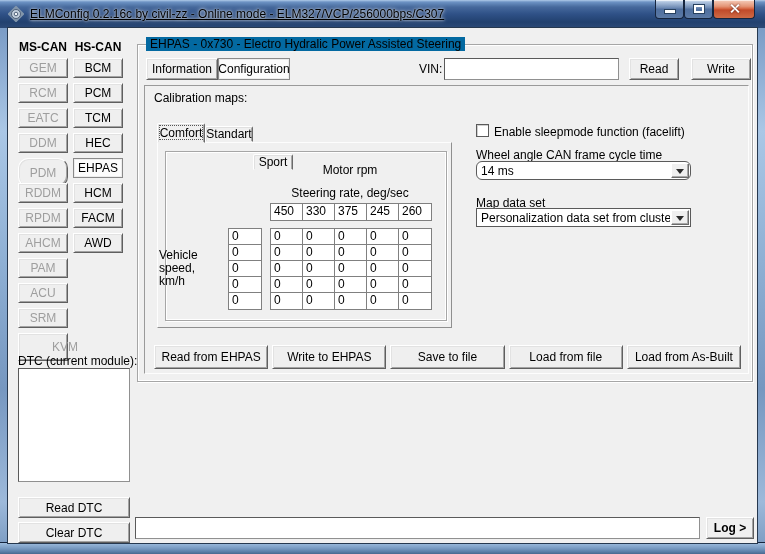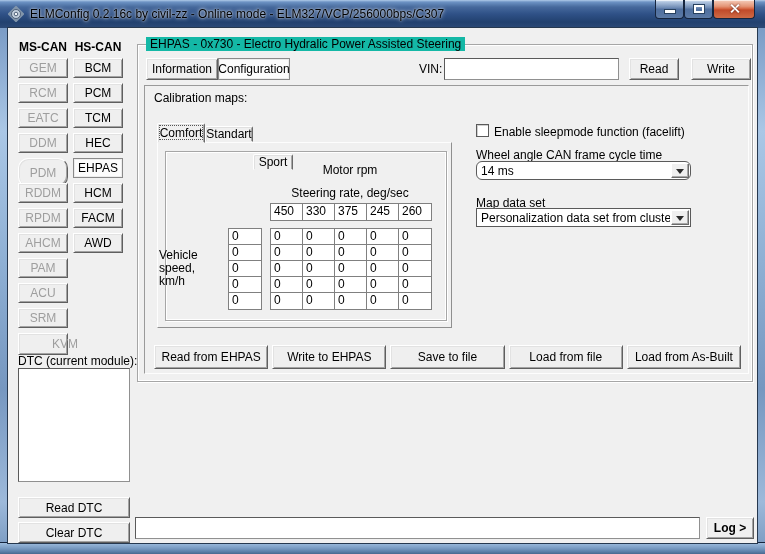--- a/index.html
+++ b/index.html
@@ -3,21 +3,21 @@
 <meta charset="utf-8">
 <style>
   html,body{margin:0;padding:0;background:#555;}
   #window{position:relative;width:765px;height:554px;font-family:"Liberation Sans",sans-serif;font-size:12px;color:#000;overflow:hidden;background:#27406b;}
   
   .titlebar{position:absolute;left:0;top:0;width:765px;height:28px;
     background:linear-gradient(180deg,#b0cbe9 0px,#6d93c4 2px,#46699c 7px,#2f5187 14px,#22416f 22px,#2c4a77 28px);
     border-bottom:1px solid #13233c;}
   .app-icon{position:absolute;left:8px;top:6px;width:16px;height:16px;}
   .title-text{position:absolute;left:30px;top:7px;white-space:nowrap;color:#000;
-    text-shadow:0 0 4px rgba(255,255,255,.85),0 0 2px rgba(255,255,255,.7);}
+    text-shadow:0 0 4px rgba(255,255,255,.85),0 0 2px rgba(255,255,255,.7);text-decoration:underline;}
   .winbtn{position:absolute;top:0;height:19px;border:1px solid #16253e;border-top:none;
     border-radius:0 0 4px 4px;box-sizing:border-box;display:flex;justify-content:center;align-items:flex-start;
     background:linear-gradient(180deg,rgba(255,255,255,.55),rgba(200,215,235,.30) 45%,rgba(125,150,185,.28) 50%,rgba(175,200,230,.40));
     box-shadow:inset 0 1px 0 rgba(255,255,255,.6);}
   .winbtn.min{left:655px;width:29px;} .winbtn.max{left:684px;width:29px;}
   .winbtn.close{left:713px;width:42px;
     background:linear-gradient(180deg,#f5cdbb 0%,#e49577 35%,#d4603d 50%,#c14a2a 55%,#cf6a45 100%);}
   .min-glyph{width:10px;height:3px;background:#fff;border:1px solid #28415f;margin-top:9px;}
   .max-glyph{width:10px;height:8px;border:1px solid #28415f;box-shadow:inset 0 0 0 2px #fff;margin-top:4px;background:transparent;}
   .x-glyph{position:relative;width:11px;height:11px;margin-top:3px;}
@@ -33,21 +33,21 @@
   .lbl{position:absolute;white-space:nowrap;}
   .bold{font-weight:bold;}
   .btn{position:absolute;box-sizing:border-box;background:#efefef;border:1px solid;border-color:#ffffff #5f5f5f #5f5f5f #ffffff;
     box-shadow:inset 1px 1px 0 #e2e2e2,inset -1px -1px 0 #a3a3a3;text-align:center;display:flex;align-items:center;justify-content:center;cursor:default;}
   .btn.disabled{color:#9e9e9e;}
   .btn.toggled{background:#fcfcfc;border:1px solid #8a8a8a;box-shadow:inset 0 0 0 1px #ededed;}
   .sunken{position:absolute;box-sizing:border-box;background:#fff;border:1px solid;border-color:#5a5a5a #909090 #909090 #5a5a5a;}
   .panel-lowered{position:absolute;box-sizing:border-box;border:1px solid;border-color:#9a9a9a #fdfdfd #fdfdfd #9a9a9a;}
   .panel-raised{position:absolute;box-sizing:border-box;border:1px solid;border-color:#fdfdfd #8f8f8f #8f8f8f #fdfdfd;background:#f0f0f0;}
   .etched{position:absolute;box-sizing:border-box;border:1px solid #a6a6a6;box-shadow:1px 1px 0 #fff,inset 1px 1px 0 #fff,inset -1px -1px 0 #fff;}
-  .legend{position:absolute;top:-8px;left:8px;background:#14b8a6;padding:0 4px;white-space:nowrap;}
+  .legend{position:absolute;top:-8px;left:8px;background:#0369a1;padding:0 4px;white-space:nowrap;}
   .tab{position:absolute;box-sizing:border-box;background:#f0f0f0;border:1px solid;border-color:#fff #6a6a6a transparent #fff;
     border-radius:2px 2px 0 0;box-shadow:inset 1px 1px 0 #e0e0e0,inset -1px 0 0 #a8a8a8;text-align:center;z-index:2;}
   .tab.sel{z-index:3;background:#f0f0f0;}
   .tab.sel::after{content:"";position:absolute;left:2px;right:2px;top:2px;bottom:3px;outline:1px dotted #555;}
   .cellgrid{position:absolute;box-sizing:border-box;display:grid;border:1px solid #808080;background:#fff;}
   .cellgrid>div{box-sizing:border-box;border-right:1px solid #808080;border-bottom:1px solid #808080;background:#fff;
     padding:1px 0 0 3px;line-height:13px;overflow:hidden;}
   .g5>div:nth-child(5n){border-right:none;}
   .g5.rows1>div{border-bottom:none;}
   .g5.rows5>div:nth-child(n+21){border-bottom:none;}
@@ -104,21 +104,21 @@
     <div class="btn disabled" style="left:10px;top:55px;width:50px;height:20px;">RCM</div>
     <div class="btn disabled" style="left:10px;top:80px;width:50px;height:20px;">EATC</div>
     <div class="btn disabled" style="left:10px;top:105px;width:50px;height:20px;">DDM</div>
     <div class="btn disabled" style="left:10px;top:130px;width:50px;height:29px;border-radius:10px;">PDM</div>
     <div class="btn disabled" style="left:10px;top:155px;width:50px;height:20px;">RDDM</div>
     <div class="btn disabled" style="left:10px;top:180px;width:50px;height:20px;">RPDM</div>
     <div class="btn disabled" style="left:10px;top:205px;width:50px;height:20px;">AHCM</div>
     <div class="btn disabled" style="left:10px;top:230px;width:50px;height:20px;">PAM</div>
     <div class="btn disabled" style="left:10px;top:255px;width:50px;height:20px;">ACU</div>
     <div class="btn disabled" style="left:10px;top:280px;width:50px;height:20px;">SRM</div>
-    <div class="btn disabled" style="left:10px;top:305px;width:50px;height:22px;padding-left:44px;">KVM</div>
+    <div class="btn disabled" style="left:10px;top:305px;width:50px;height:28px;padding-left:44px;">KVM</div>
 
     <div class="btn" style="left:65px;top:30px;width:50px;height:20px;">BCM</div>
     <div class="btn" style="left:65px;top:55px;width:50px;height:20px;">PCM</div>
     <div class="btn" style="left:65px;top:80px;width:50px;height:20px;">TCM</div>
     <div class="btn" style="left:65px;top:105px;width:50px;height:20px;">HEC</div>
     <div class="btn toggled" style="left:65px;top:130px;width:50px;height:20px;">EHPAS</div>
     <div class="btn" style="left:65px;top:155px;width:50px;height:20px;">HCM</div>
     <div class="btn" style="left:65px;top:180px;width:50px;height:20px;">FACM</div>
     <div class="btn" style="left:65px;top:205px;width:50px;height:20px;">AWD</div>
 

